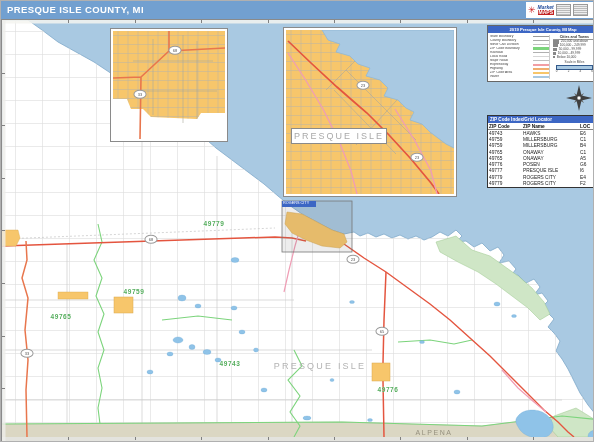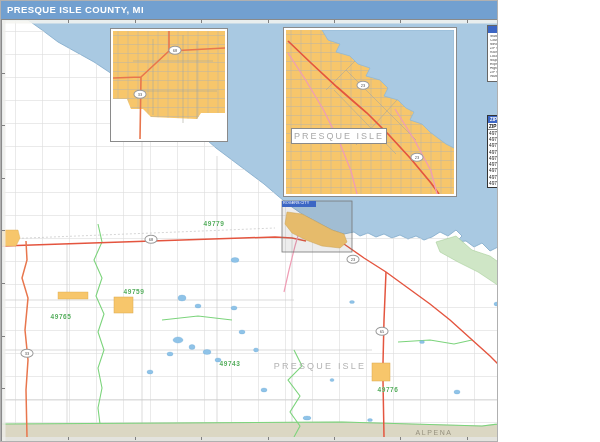--- a/index.html
+++ b/index.html
@@ -1,16 +1,16 @@
 <!DOCTYPE html>
 <html style="--c-titlebar: #72a0d0; --c-panel_header: #3c66c4; --c-water: #a9c9e2; --c-land: #ffffff; --c-zip_area: #f7c66b; --c-boundary_green: #7cd47c; --c-highway_red: #e4553f; --c-highway_orange: #e8764d; --c-road_pink: #f09db5; --c-county_tan: #dbd7c3; --c-park_green: #cfe6c6; --c-label_green: #54ad5c; --c-label_gray: #b3b3b3; --c-coast_stroke: #7fa8c9;"><head>
 <meta charset="utf-8">
 <style>
   html,body{margin:0;padding:0;background:#fff;}
-  .page{position:relative;width:498px;height:442px;overflow:hidden;background:#fff;
+  .page{position:relative;width:594px;height:442px;overflow:hidden;background:#fff;
         font-family:"Liberation Sans",sans-serif;border:1px solid #b0b0b0;box-sizing:border-box;}
   
   .titlebar{position:absolute;left:0;top:0;width:600px;height:18px;background:var(--c-titlebar);}
   .titlebar .title{color:#fff;font-weight:bold;font-size:9.5px;line-height:18px;padding-left:6px;letter-spacing:.4px;}
   .logo{position:absolute;left:525px;top:1px;width:74px;height:16px;background:#fff;display:flex;align-items:center;gap:2px;padding:0 2px;box-sizing:border-box;}
   .logo-burst{color:#cc2222;font-size:9px;line-height:1;}
   .logo-text{line-height:1;display:flex;flex-direction:column;}
   .logo-market{font-size:5px;color:#234d9c;font-weight:bold;font-style:italic;}
   .logo-maps{font-size:5px;background:#c22222;color:#fff;font-weight:bold;padding:0 1px;align-self:flex-start;}
   .logo-box{width:13px;height:10px;border:.5px solid #999;background:repeating-linear-gradient(#eee 0 1.5px,#bbb 1.5px 2px);}

